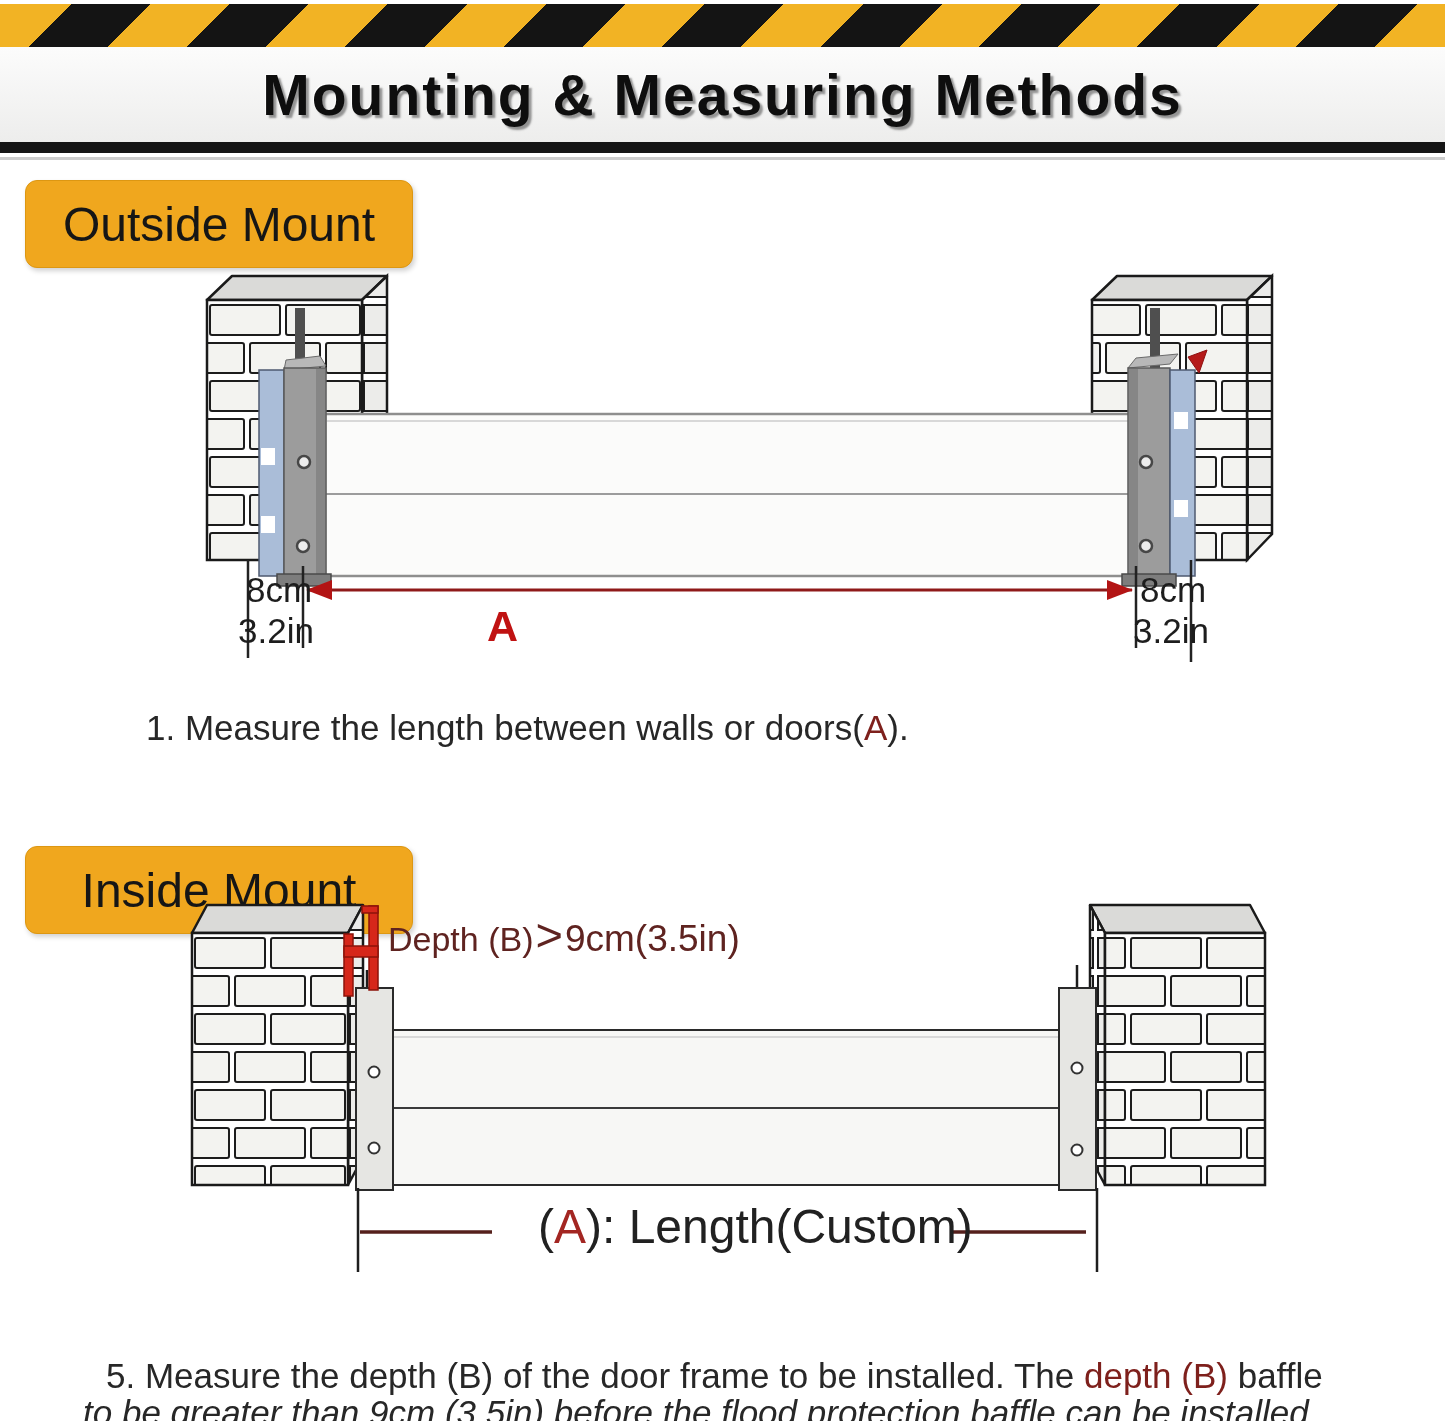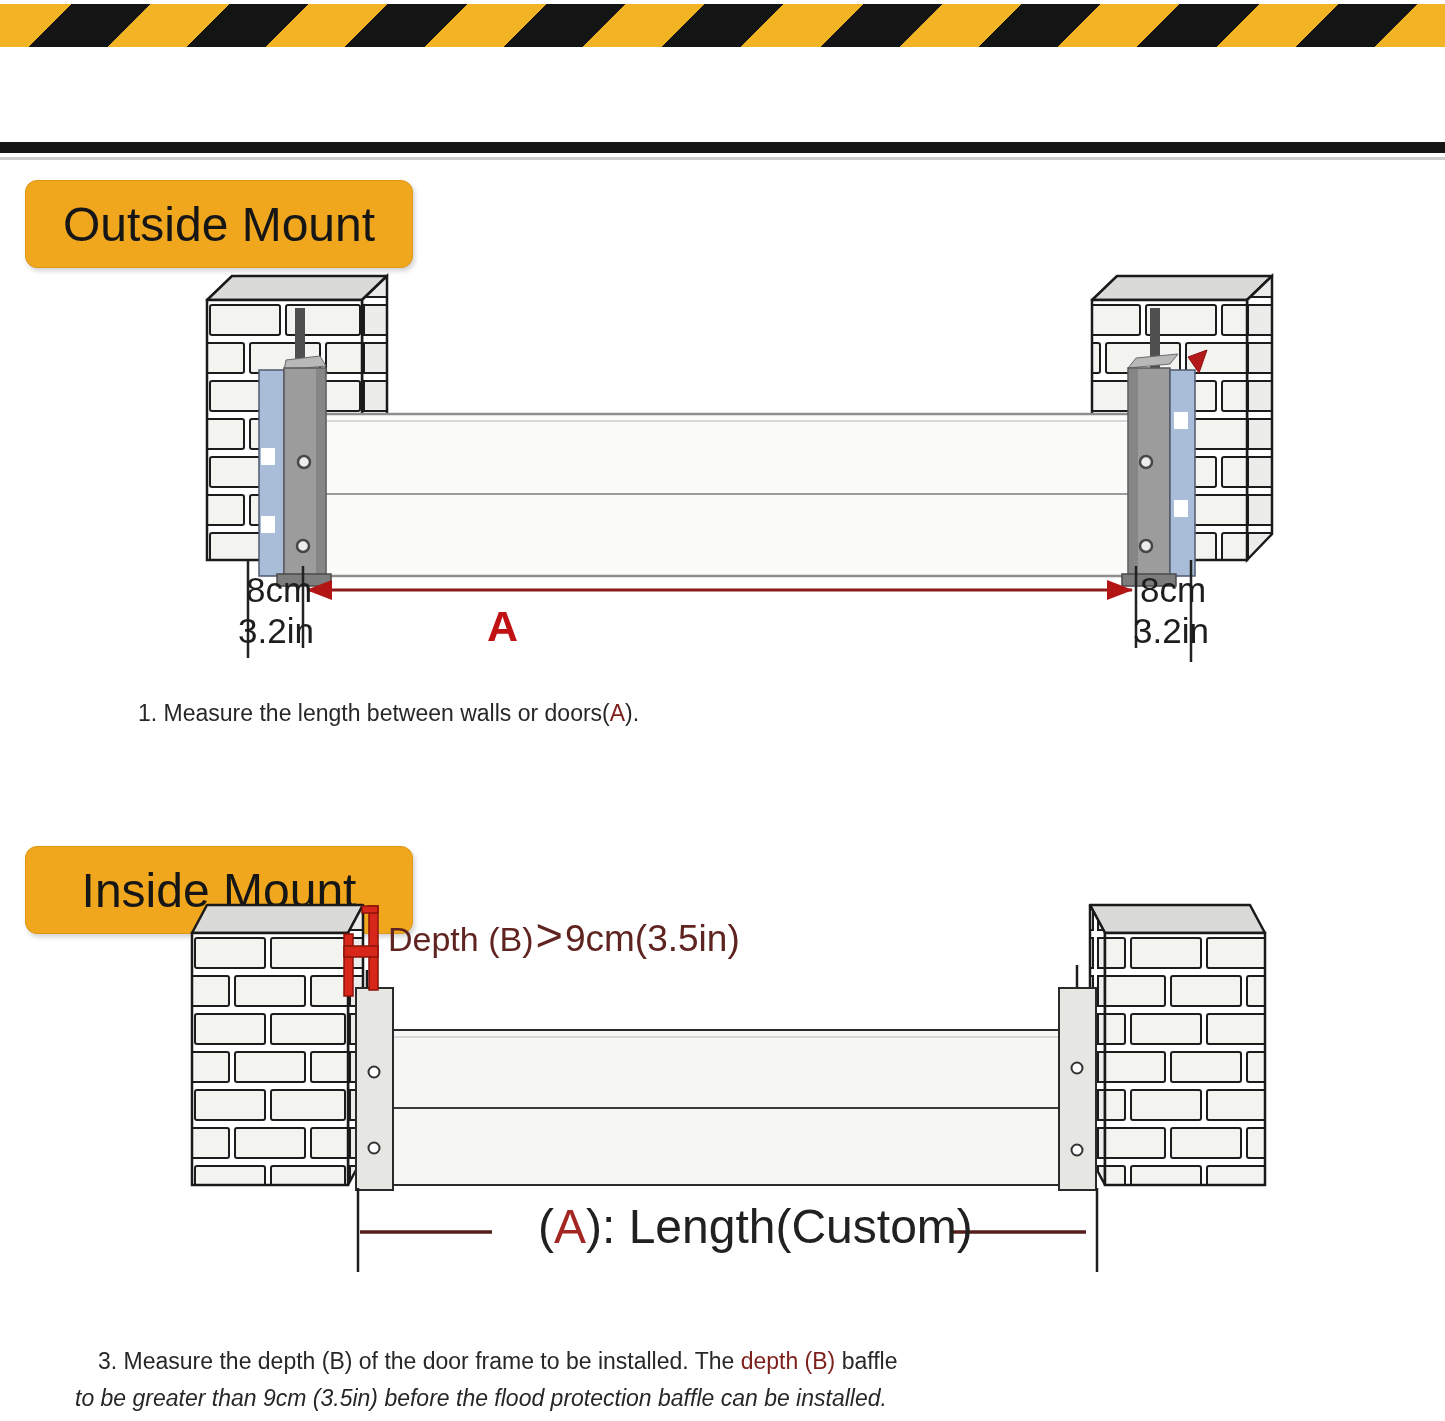--- a/index.html
+++ b/index.html
@@ -47,34 +47,37 @@
   .span-label{left:487px;top:605px;display:flex;align-items:baseline;}
   .span-a{font-size:43px;font-weight:bold;color:#c01212;margin-right:2px;}
   .span-rest{font-size:36px;color:#2a2a2a;}
   .depth-label{left:388px;top:916px;display:flex;align-items:baseline;color:#5f2320;}
   .depth-text{font-size:34px;}
   .depth-gt{font-size:47px;line-height:.8;margin:0 2px;}
   .depth-val{font-size:37px;}
   .len-label{left:538px;top:1203px;font-size:48px;color:#212121;white-space:nowrap;line-height:1;}
   .len-a{color:#a32622;}
   
-  .instr{position:absolute;margin:8px;font-size:23px;color:#272727;white-space:nowrap;line-height:1.15;}
+  .instr{position:absolute;margin:16px;font-size:35px;color:#272727;white-space:nowrap;line-height:1.15;}
   .instr .maroon{color:#7e201c;}
   .instr-o1{left:130px;top:692px;}
   .instr-o2{left:130px;top:748px;}
   .instr-i1{left:95px;top:1286px;}
   .instr-i2{left:90px;top:1340px;}
   .instr-i3{left:67px;top:1377px;font-style:italic;}
 </style>
 </head>
 <body>
 
 <div class="canvas">
 
   <div class="tape"></div>
+  <div class="title-band">
+    <h1 class="title">Mounting &amp; Measuring Methods</h1>
+  </div>
   <div class="black-bar"></div>
   <div class="gray-line"></div>
 
   <div class="badge badge-outside">Outside Mount</div>
 
   <svg class="illus illus-outside" viewBox="0 268 1445 400">
     <defs>
       <pattern id="brickF1" patternUnits="userSpaceOnUse" x="207" y="302" width="156" height="76">
         <rect width="156" height="76" fill="#ffffff"></rect>
         <g fill="#f3f3f0" stroke="#1c1c1c" stroke-width="2">
@@ -232,16 +235,16 @@
     </g>
   </svg>
 
   <div class="mlabel depth-label">
     <span class="depth-text">Depth (B) </span>
     <span class="depth-gt">&gt;</span>
     <span class="depth-val">9cm(3.5in)</span>
   </div>
   <div class="mlabel len-label"><span>(</span><span class="len-a">A</span><span>): Length(Custom)</span></div>
 
-  <p class="instr instr-i2"><span>3. Measure the depth (B) of the door frame to be installed. The </span><span class="maroon">depth (B)</span><span> baffle</span></p>
+  <p class="instr instr-i2"><span>5. Measure the depth (B) of the door frame to be installed. The </span><span class="maroon">depth (B)</span><span> baffle</span></p>
   <p class="instr instr-i3">to be greater than 9cm (3.5in) before the flood protection baffle can be installed.</p>
 
 </div>
 
 </body></html>

